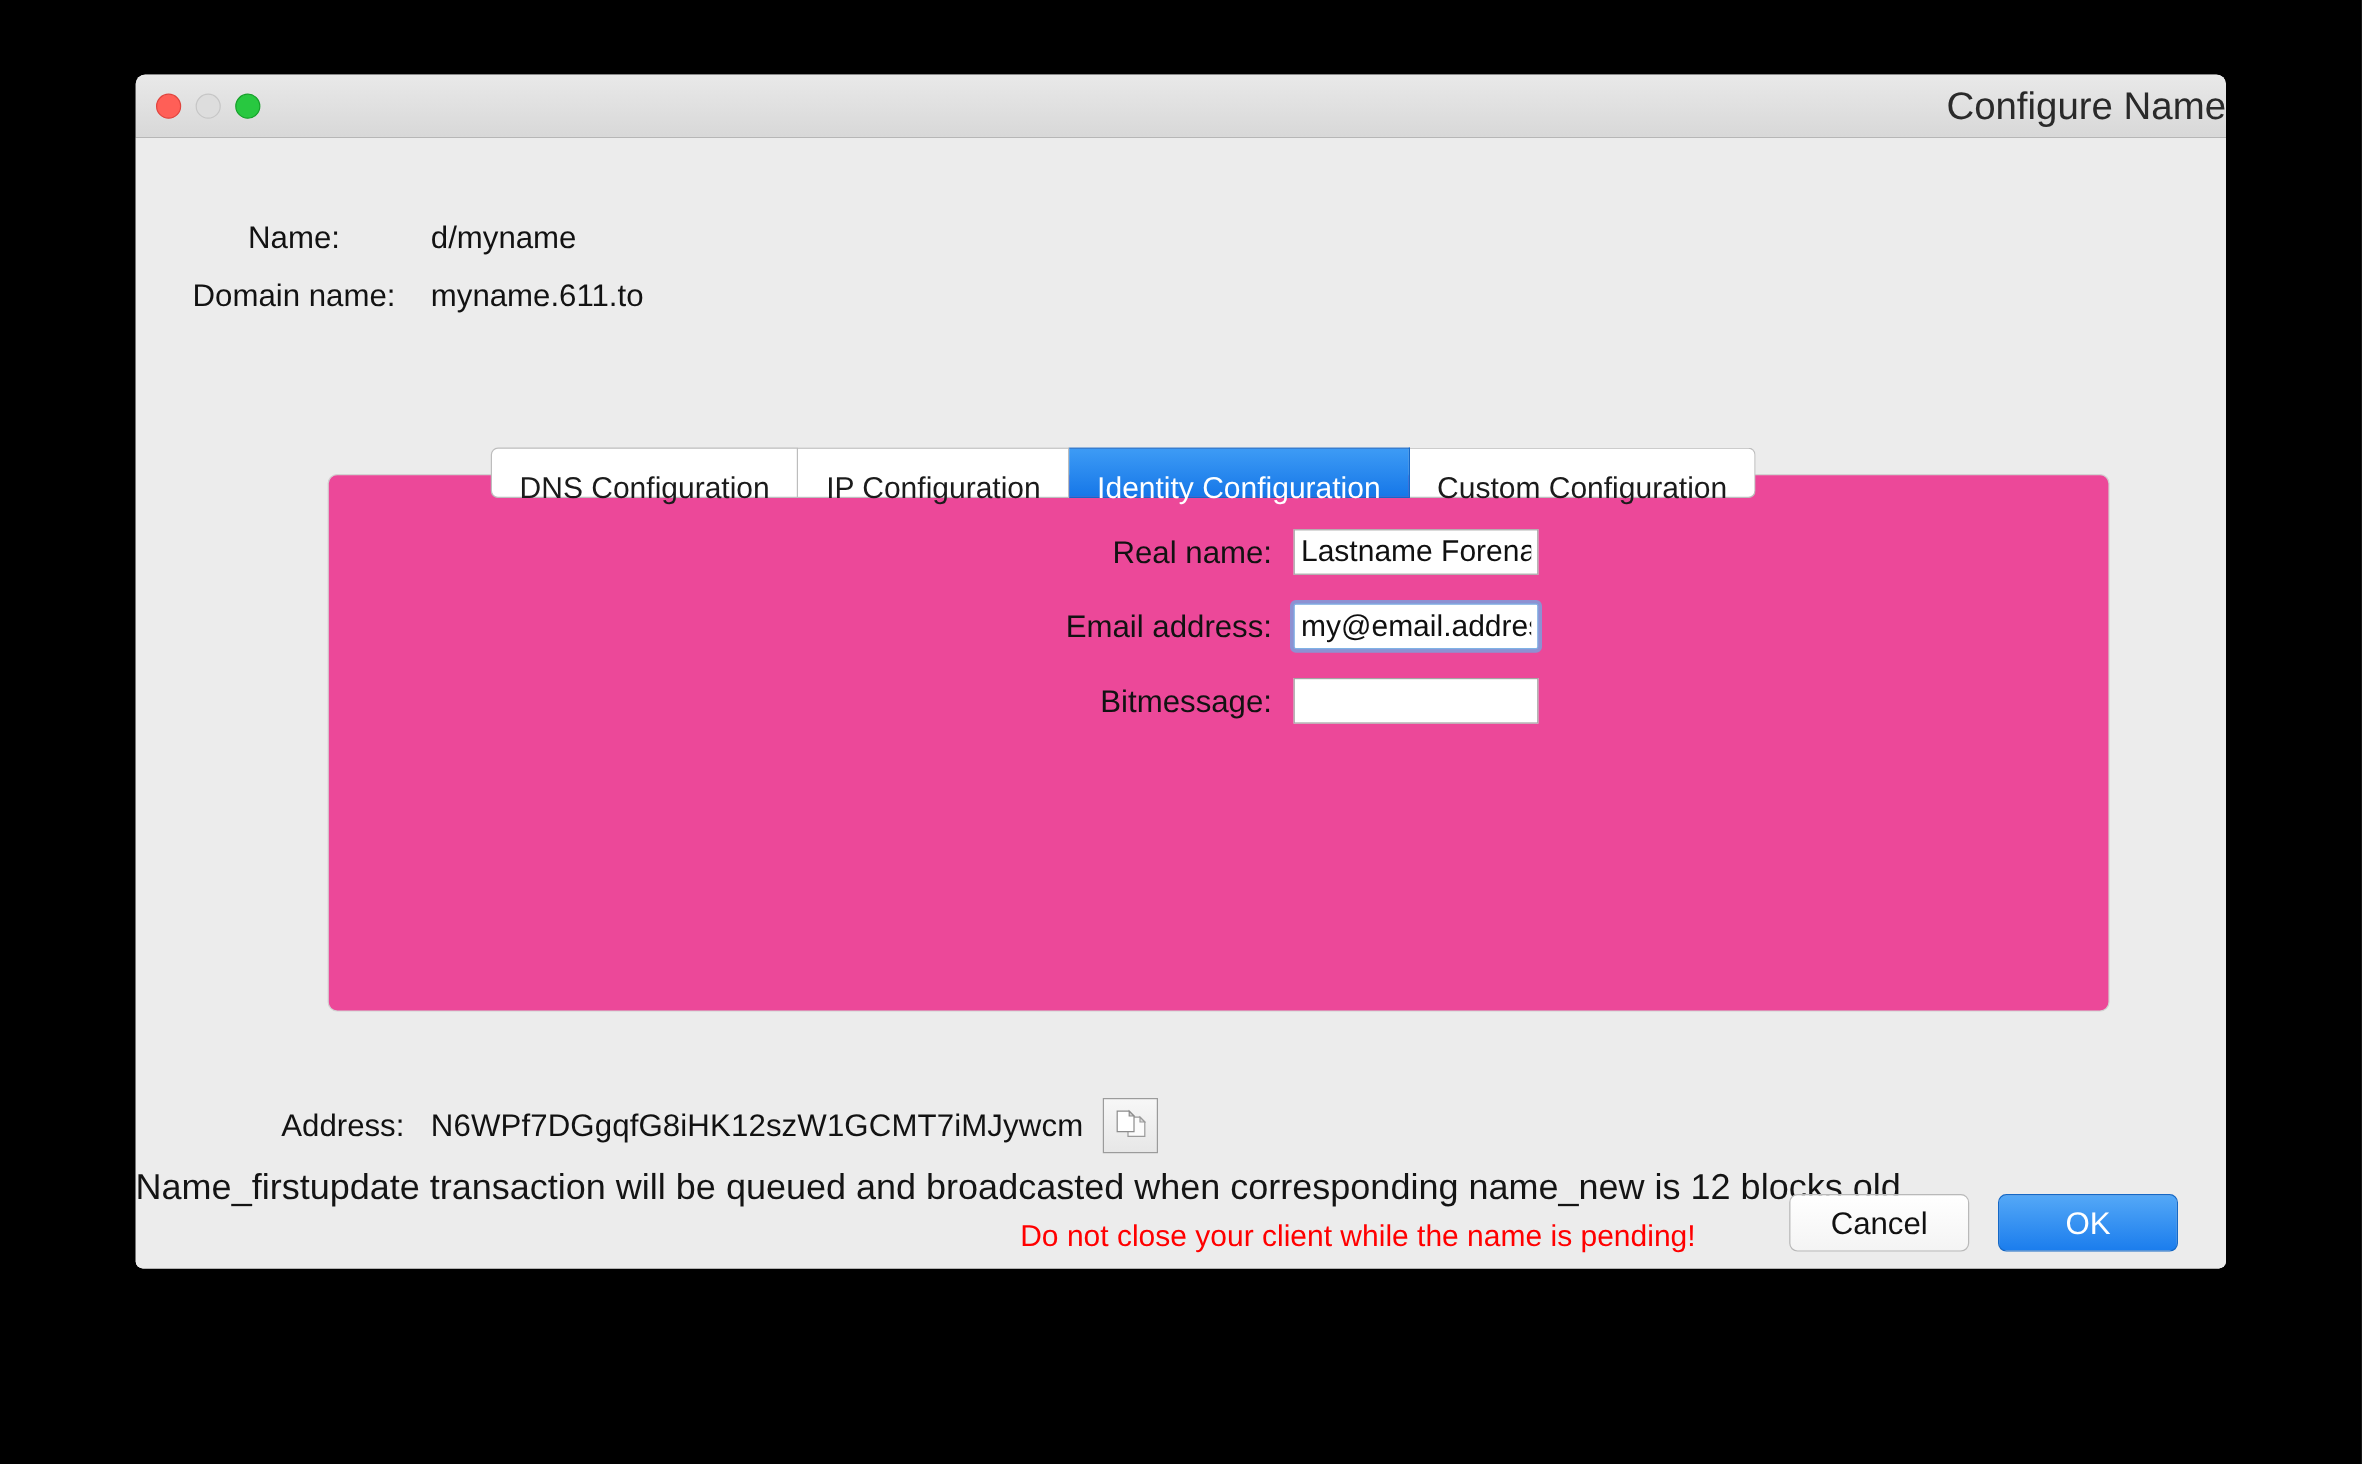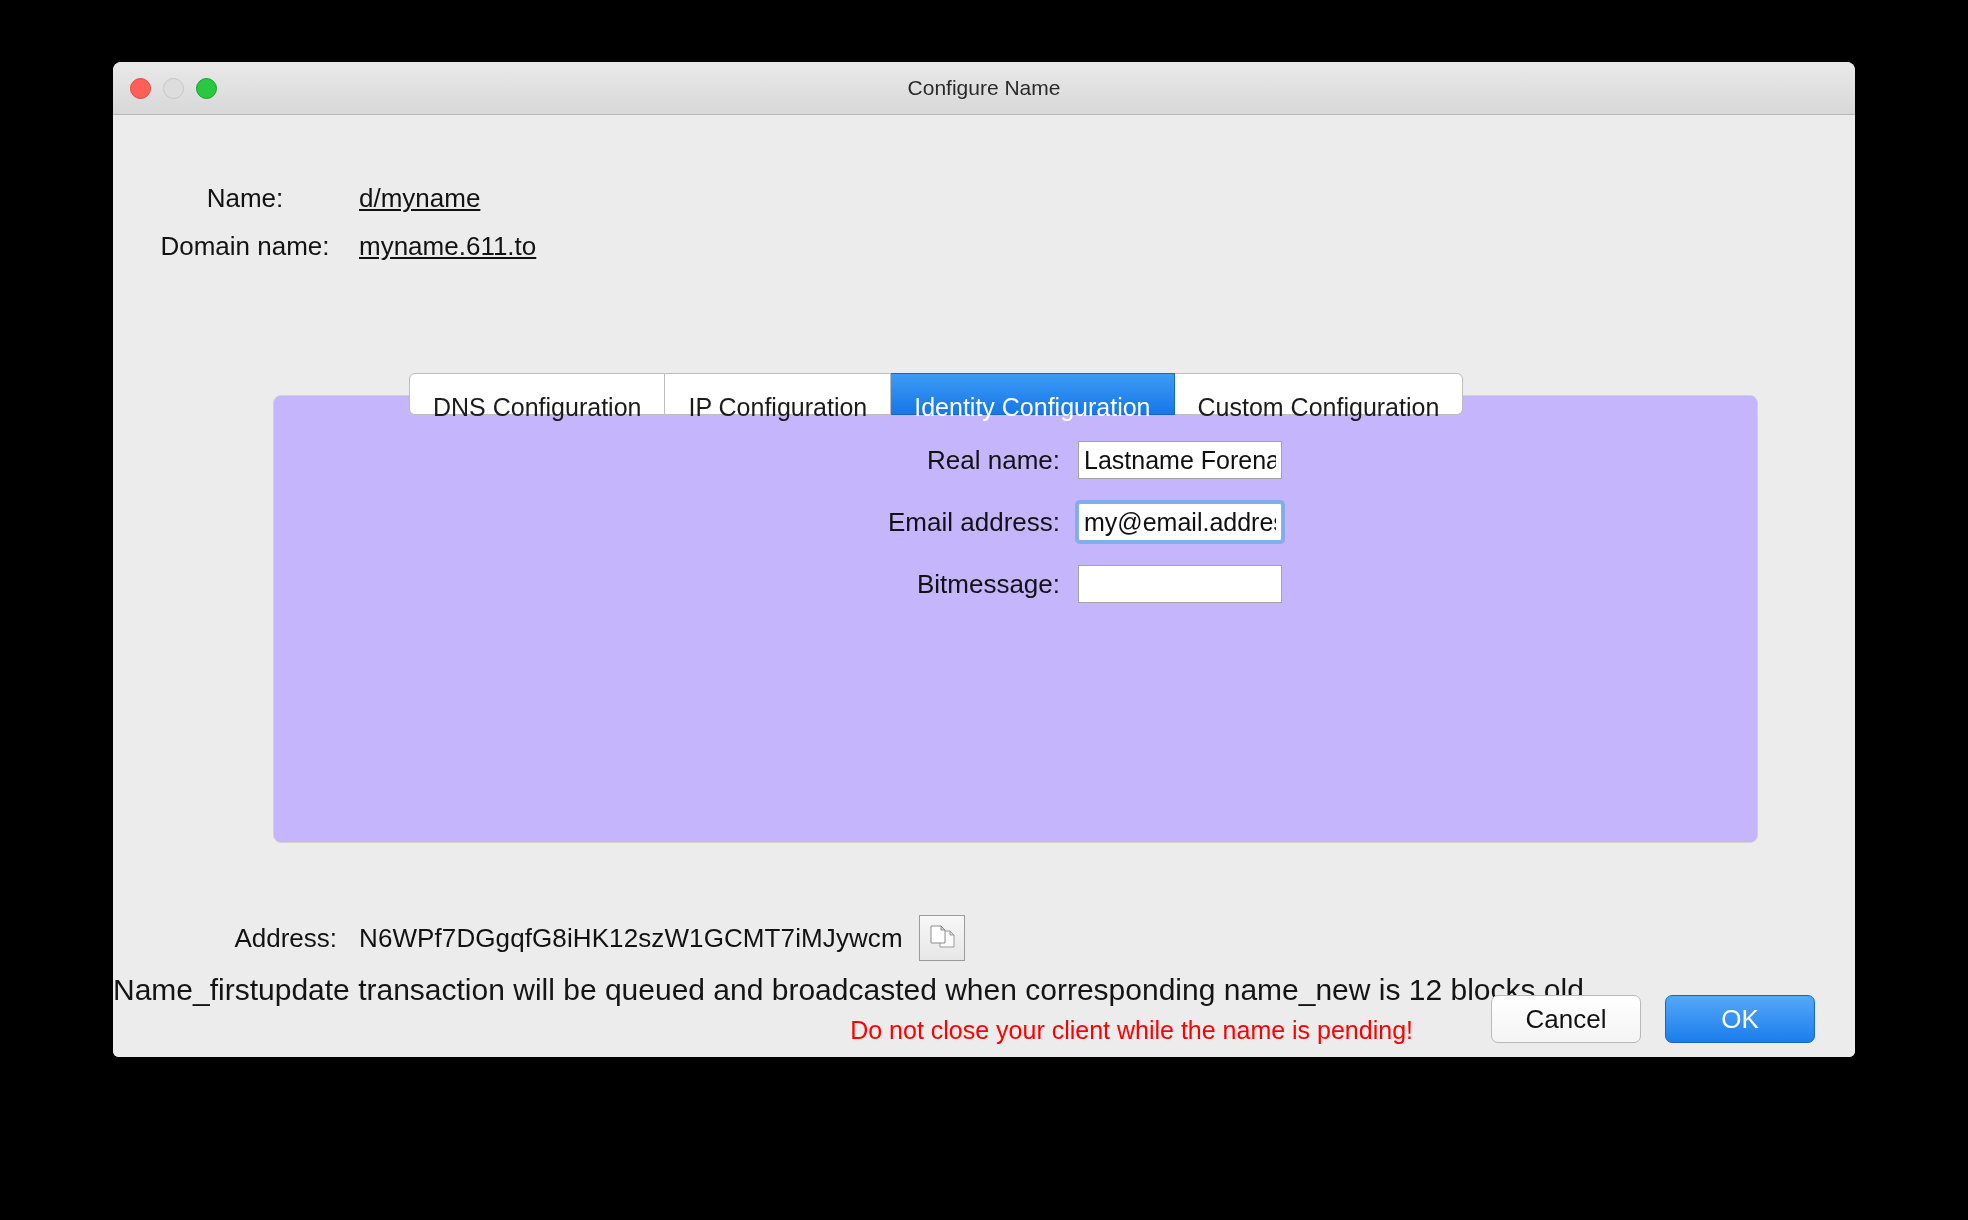--- a/index.html
+++ b/index.html
@@ -55,22 +55,22 @@
   }
   .light.red    { background: #ff5f57; border: 1px solid #e0443e; }
   .light.yellow { background: #dddddd; border: 1px solid #c6c6c6; }
   .light.green  { background: #28c840; border: 1px solid #16a02a; }
 
   .window-title {
     position: absolute;
     left: 0; right: 0;
     top: 0;
     line-height: 52px;
-    text-align: center;
-    font-size: 21px;
+    text-align: right;
+    font-size: 32px;
     color: #2a2a2a;
   }
 
   .body {
     position: relative;
     width: 100%;
     height: 943px;
     background: #ececec;
   }
 
@@ -81,21 +81,21 @@
     align-items: baseline;
     font-size: 26px;
     color: #121212;
   }
   .info-row .lbl {
     width: 206px;
     text-align: center;
     padding-right: 22px;
     box-sizing: border-box;
   }
-  .info-row .val { white-space: nowrap; text-decoration: underline; }
+  .info-row .val { white-space: nowrap; }
 
   #row-name   { left: 40px; top: 68px; }
   #row-domain { left: 40px; top: 116px; }
 
   
   .data-label {
     position: absolute;
     left: 40px;
     top: 282px;
     width: 206px;
@@ -139,21 +139,21 @@
     border-color: #1468c9;
   }
 
   
   .panel {
     position: absolute;
     left: 160px;
     top: 280px;
     width: 1485px;
     height: 448px;
-    background: #c4b5fd;
+    background: #ec4899;
     border: 1px solid #d2d2d2;
     border-radius: 8px;
     box-sizing: border-box;
   }
 
   
   .form {
     position: absolute;
     left: 0;
     top: 45px;

